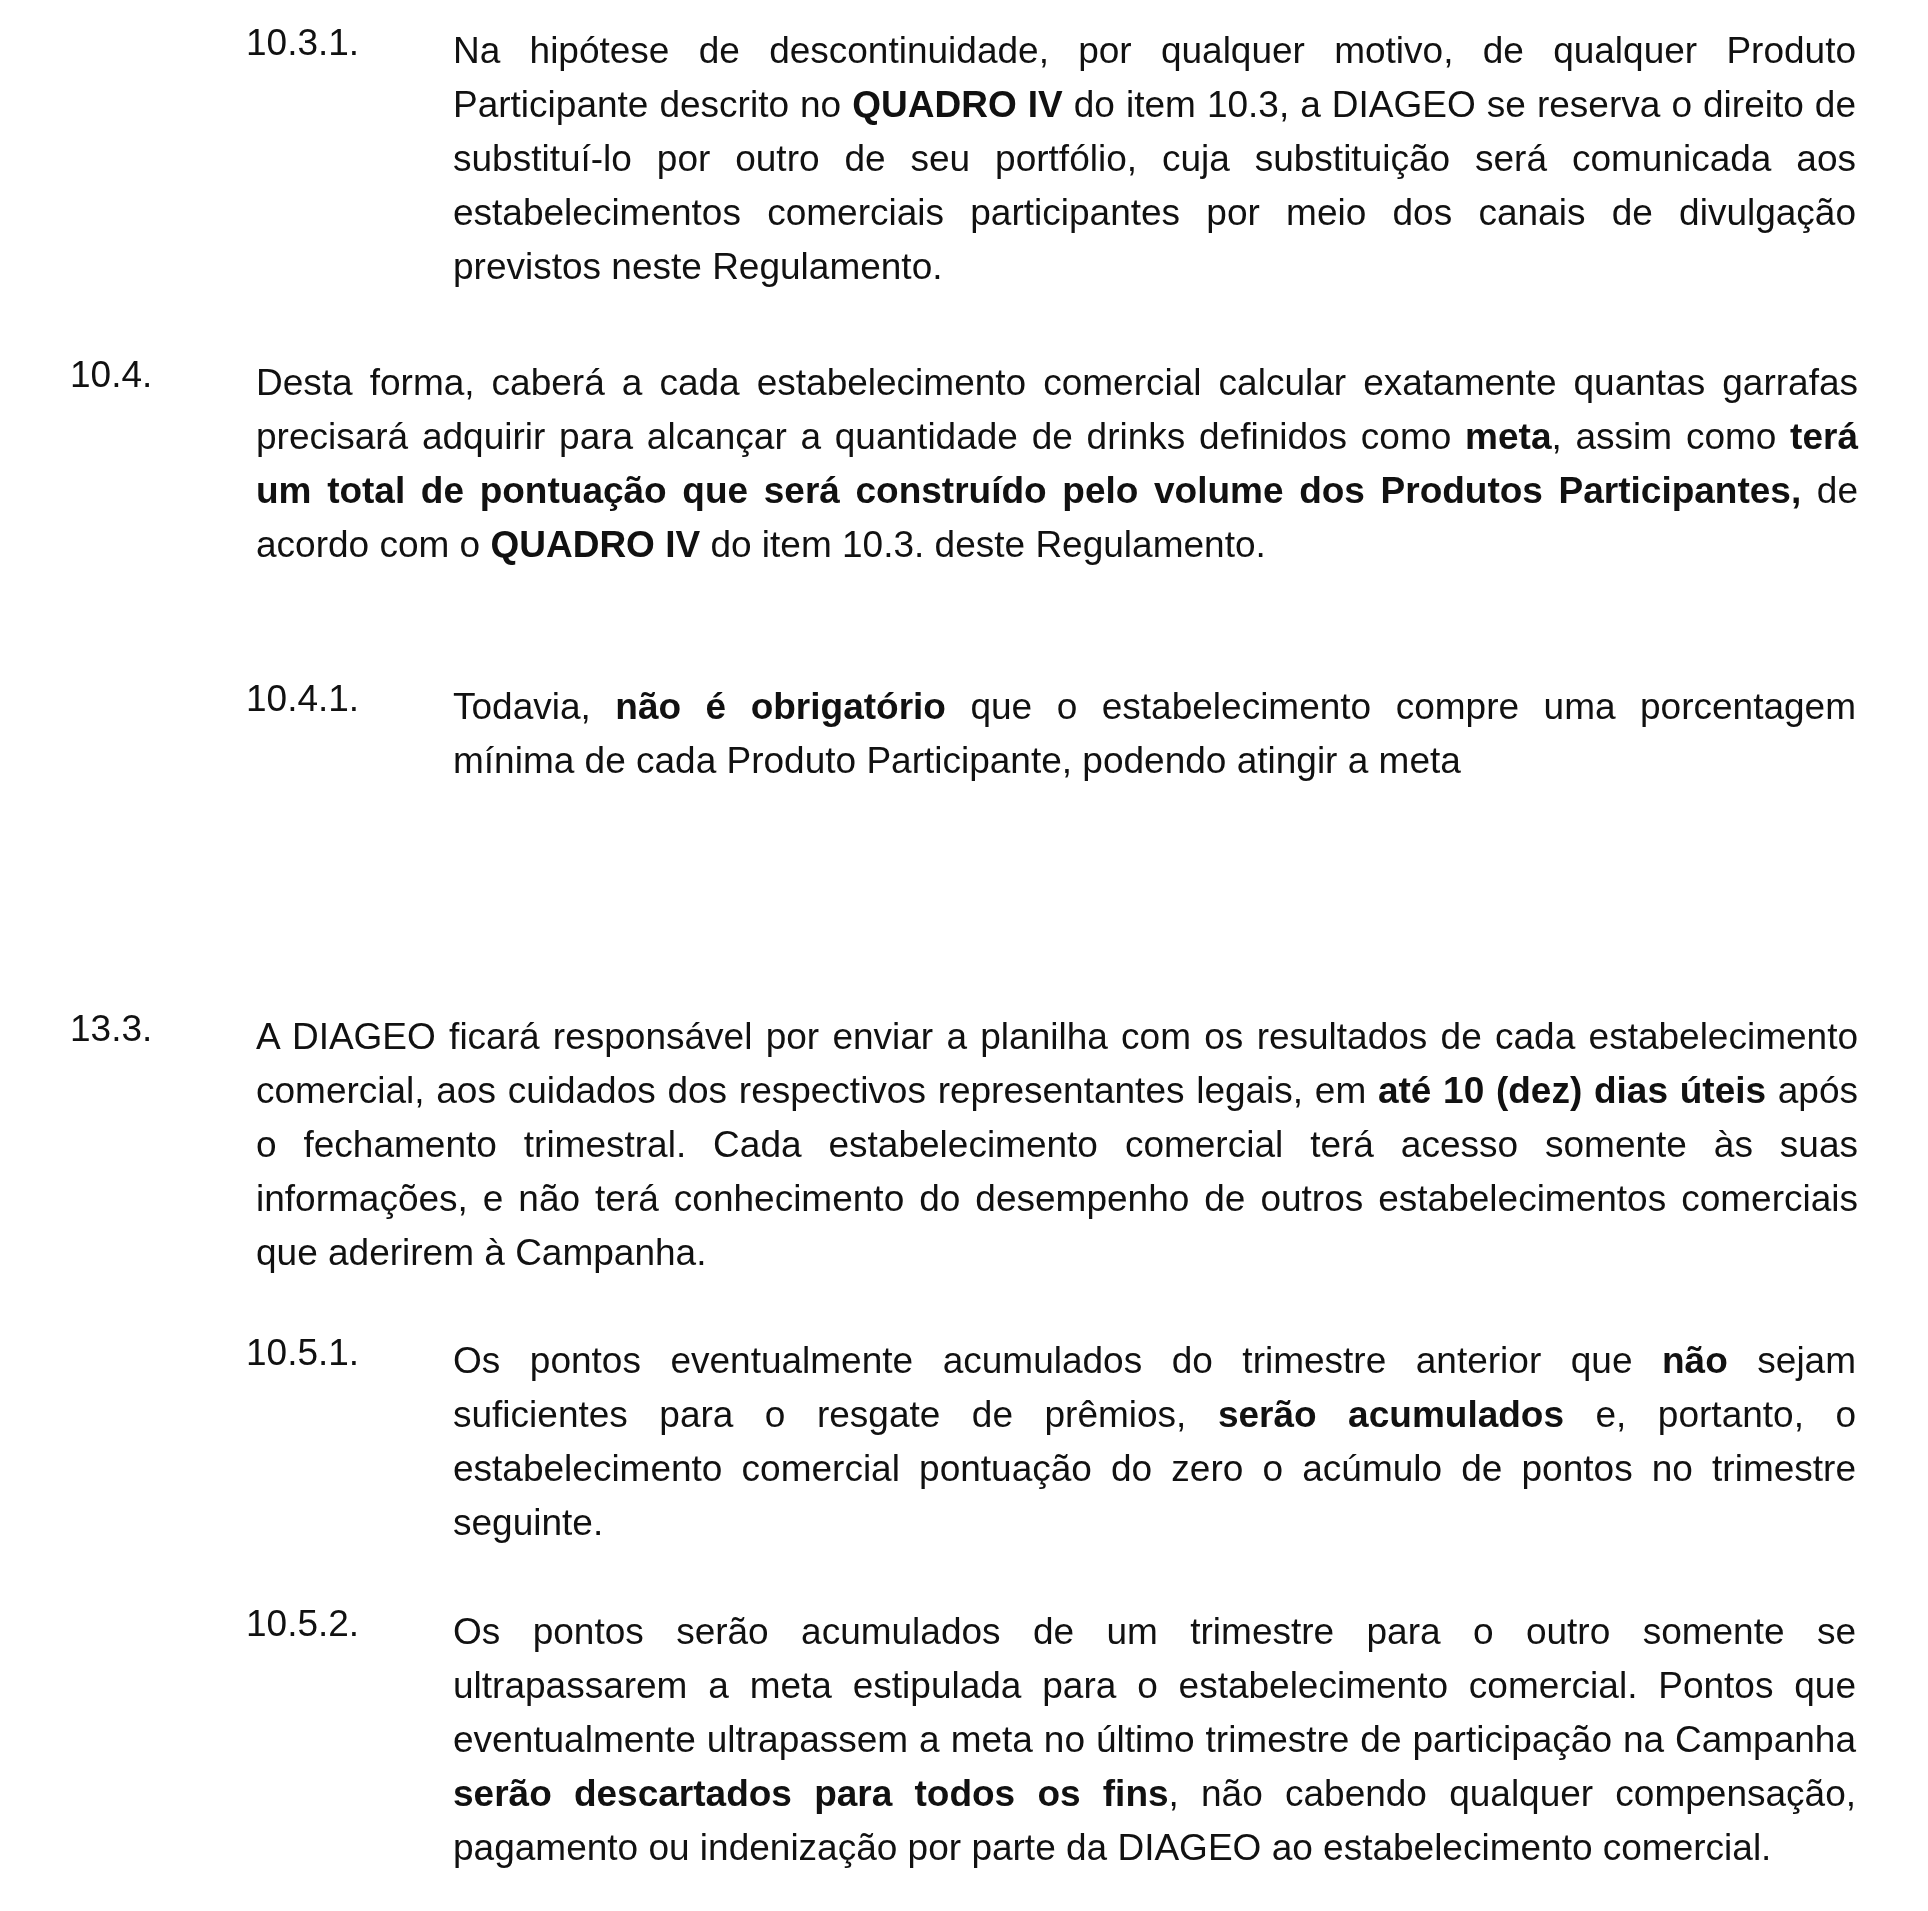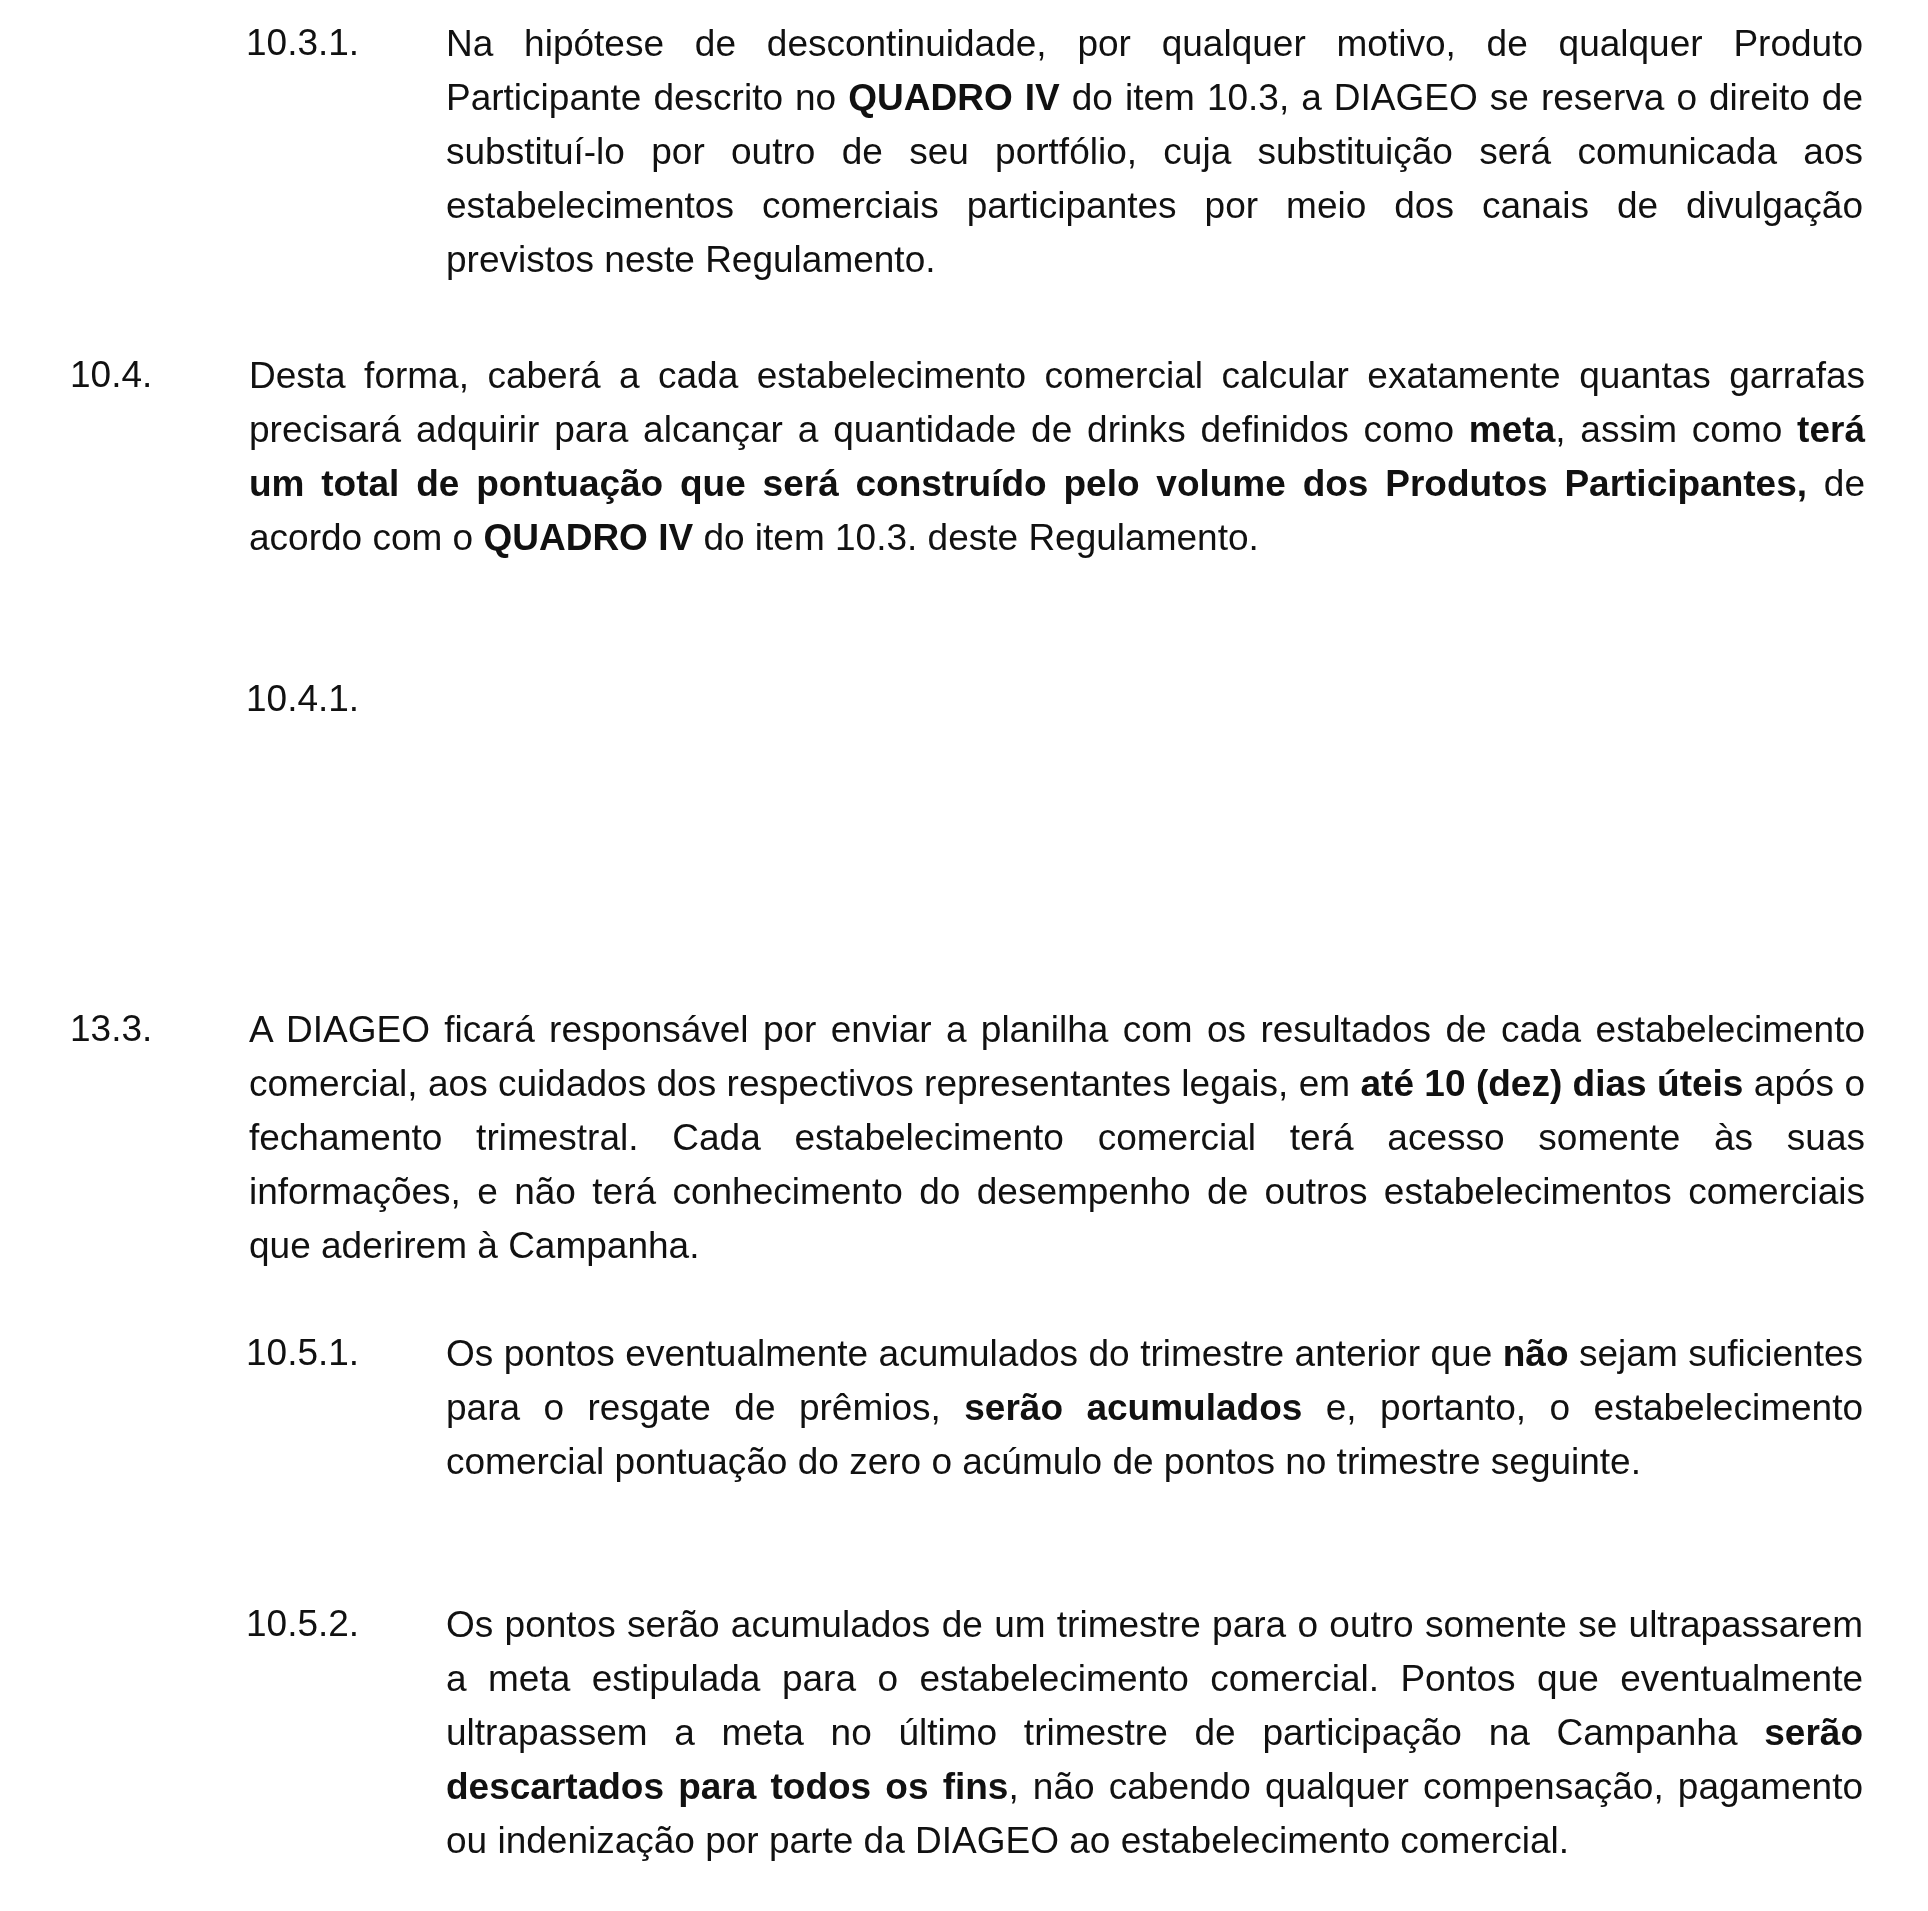--- a/index.html
+++ b/index.html
@@ -14,21 +14,21 @@
   }
   .body {
     position: absolute; font-size: 37px; line-height: 54px;
     text-align: justify; text-align-last: left;
   }
   .lvl2 .num { left: 70px; }
   .lvl2 .body { left: 248px; width: 1618px; }
   .lvl3 .num { left: 246px; }
   .lvl3 .body { left: 445px; width: 1419px; }
   .body b { font-weight: bold; }
-  .para { margin: 1px; }
+  .para { margin: 8px; }
   .para-gap { margin-top: 58px; }
 </style>
 </head>
 <body>
 
 <div>
 
   <div class="clause lvl3" style="top:15.7px;">
     <div class="num">10.3.1.</div>
     <div class="body">
@@ -39,20 +39,21 @@
   <div class="clause lvl2" style="top:348px;">
     <div class="num">10.4.</div>
     <div class="body">
         <p class="para"><span>Desta forma, caberá a cada estabelecimento comercial calcular exatamente quantas garrafas precisará adquirir para alcançar a quantidade de drinks definidos como </span><b>meta</b><span>, assim como </span><b>terá um total de pontuação que será construído pelo volume dos Produtos Participantes,</b><span> de acordo com o </span><b>QUADRO IV</b><span> do item 10.3. deste Regulamento.</span></p>
       </div>
   </div>
 
   <div class="clause lvl3" style="top:672px;">
     <div class="num">10.4.1.</div>
     <div class="body">
+        <p class="para"><span>Todavia, </span><b>não é obrigatório</b><span> que o estabelecimento compre uma porcentagem mínima de cada Produto Participante, podendo atingir a meta</span></p>
       </div>
   </div>
 
   <div class="clause lvl2" style="top:1002px;">
     <div class="num">13.3.</div>
     <div class="body">
         <p class="para"><span>A DIAGEO ficará responsável por enviar a planilha com os resultados de cada estabelecimento comercial, aos cuidados dos respectivos representantes legais, em </span><b>até 10 (dez) dias úteis</b><span> após o fechamento trimestral. Cada estabelecimento comercial terá acesso somente às suas informações, e não terá conhecimento do desempenho de outros estabelecimentos comerciais que aderirem à Campanha.</span></p>
       </div>
   </div>
 

